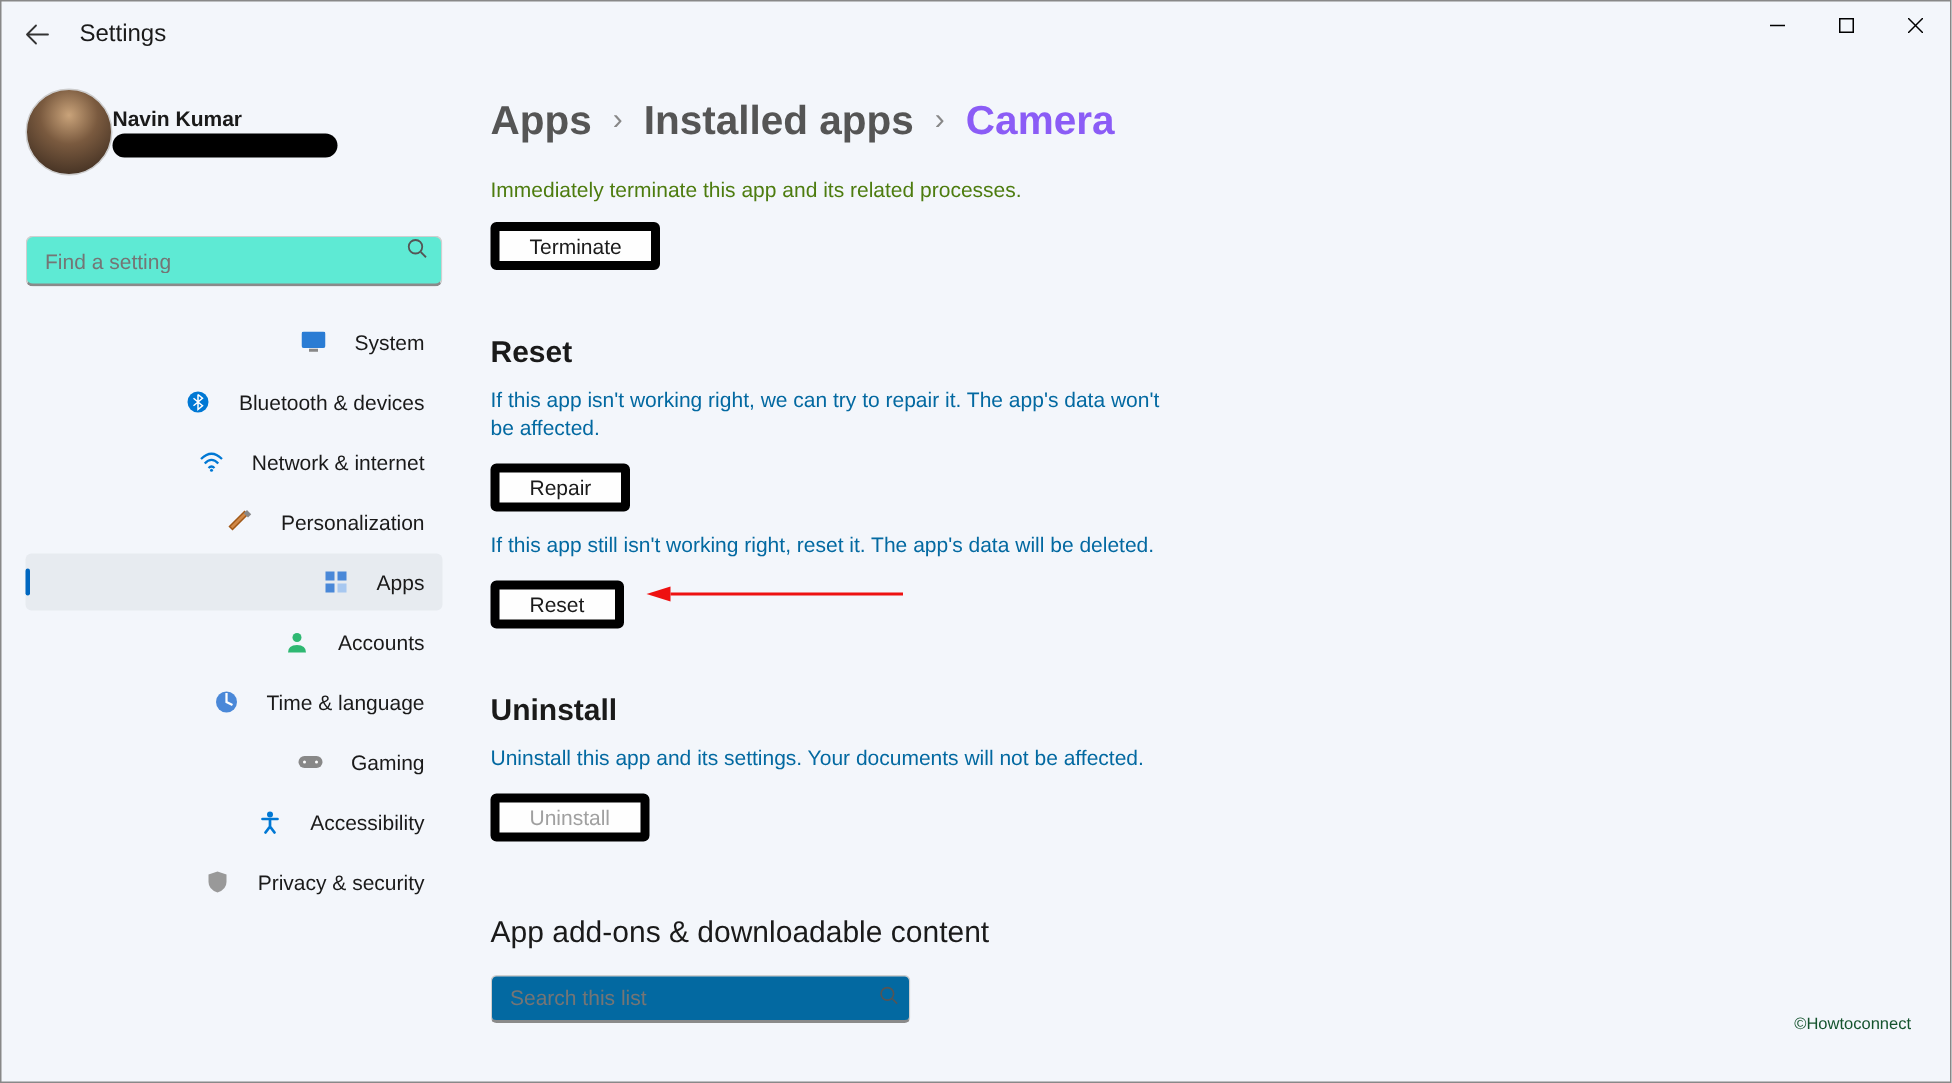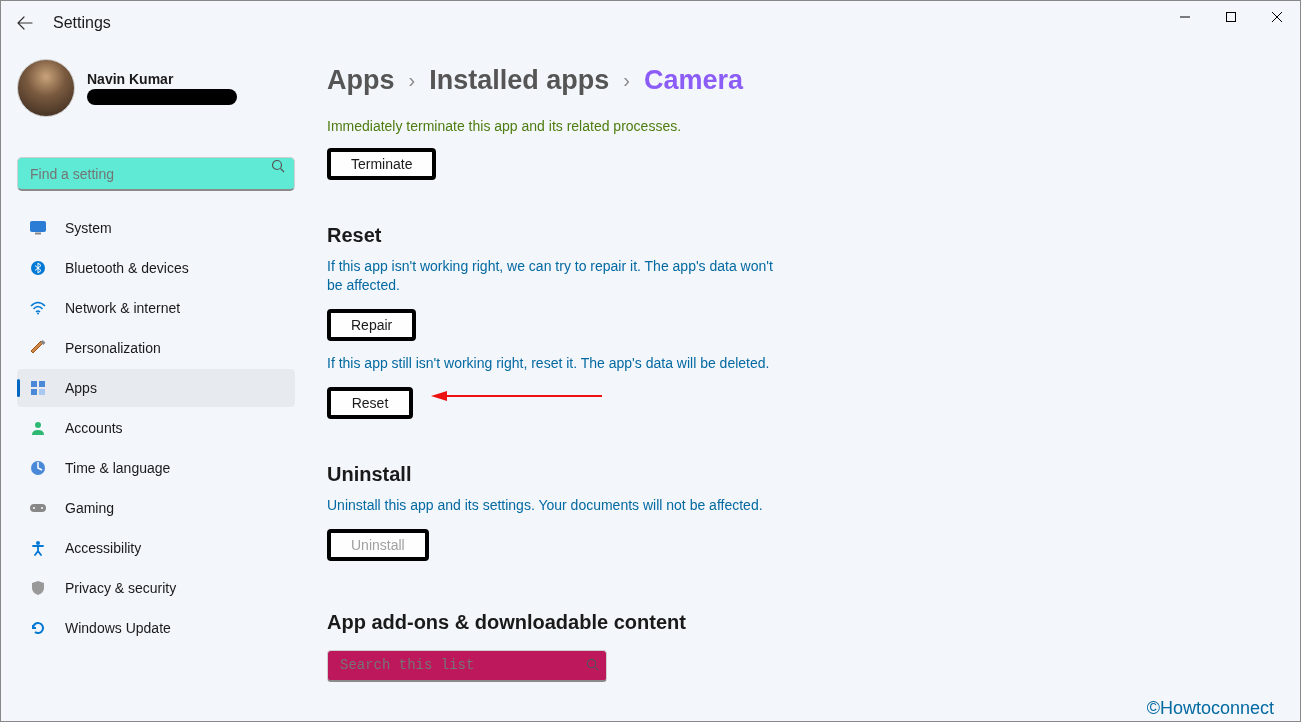--- a/index.html
+++ b/index.html
@@ -7,54 +7,54 @@
 
 
 .titlebar { height: 44px; display: flex; align-items: center; padding: 0 4px; }
 .back-btn { width: 40px; height: 40px; display: flex; align-items: center; justify-content: center; cursor: pointer; }
 .title-text { font-size: 16px; margin-left: 8px; color: #1a1a1a; }
 .window-controls { position: absolute; top: 0; right: 0; display: flex; }
 .win-ctrl { width: 46px; height: 32px; display: flex; align-items: center; justify-content: center; cursor: pointer; }
 
 
 .sidebar { position: absolute; left: 0; top: 44px; width: 300px; height: calc(100% - 44px); padding: 10px 0 0 16px; }
-.user-block { display: flex; align-items: center; gap: 12px; padding: 4px 0 12px 0; }
+.user-block { display: flex; align-items: center; padding: 4px 0 12px 0; }
 .avatar { width: 58px; height: 58px; border-radius: 50%; background: radial-gradient(circle at 50% 30%, #c9a37a 0%, #7a5a3f 40%, #32241a 100%); border: 1px solid #ccc; }
 .user-text { display: flex; flex-direction: column; }
 .user-name { font-size: 14px; font-weight: 600; color: #1a1a1a; }
 .user-email { width: 150px; height: 16px; background: #000; border-radius: 8px; margin-top: 2px; }
 .search-wrap { position: relative; width: 278px; margin: 16px 0 18px 0; }
 .search-input { width: 100%; height: 34px; border: 1px solid #cfcfcf; border-bottom: 2px solid #8a8a8a; border-radius: 5px; background: #5eead4; padding: 0 34px 0 12px; font-size: 14px; outline: none; margin-top: 12px; }
 .search-icon { position: absolute; right: 10px; top: 50%; transform: translateY(-50%); color: #555; }
 .nav { display: flex; flex-direction: column; gap: 2px; width: 278px; }
-.nav-item { display: flex; align-items: center; gap: 18px; height: 38px; padding: 0 12px; border-radius: 4px; cursor: pointer; font-size: 14px; color: #1a1a1a; position: relative; }
+.nav-item { display: flex; align-items: center; gap: 18px; height: 38px; padding: 0 12px; border-radius: 4px; cursor: pointer; font-size: 14px; color: #1a1a1a; position: relative; justify-content: flex-end; }
 .nav-item.active { background: #e7ebf0; }
 .nav-item.active::before { content: ""; position: absolute; left: 0; top: 10px; bottom: 10px; width: 3px; background: #0067c0; border-radius: 2px; }
 .nav-icon { width: 18px; height: 18px; display: inline-flex; align-items: center; justify-content: center; font-size: 15px; }
 
 
 .main { position: absolute; left: 320px; right: 0; top: 44px; bottom: 0; padding: 20px 30px 0 6px; overflow: hidden; }
 .crumb { display: flex; align-items: center; gap: 14px; font-size: 27px; font-weight: 600; color: #555; }
 .crumb a { color: #555; text-decoration: none; cursor: pointer; }
 .crumb .sep { color: #888; font-size: 20px; font-weight: 400; }
 .crumb .current { color: #8b5cf6; }
 .section-desc { font-size: 14px; color: #4d7c0f; margin-top: 22px; }
-.btn { display: inline-flex; align-items: center; justify-content: center; min-width: 86px; height: 32px; padding: 0 20px; background: #fefefe; border: 4px solid #000000; border-radius: 4px; font-size: 14px; color: #1a1a1a; cursor: pointer; margin-top: 14px; }
+.btn { display: inline-flex; align-items: center; justify-content: center; min-width: 86px; height: 32px; padding: 0 20px; background: #fefefe; border: 6px solid #000000; border-radius: 4px; font-size: 14px; color: #1a1a1a; cursor: pointer; margin-top: 14px; }
 .btn.disabled { color: #a0a0a0; cursor: default; }
 .section-h { font-size: 20px; font-weight: 600; color: #1a1a1a; margin-top: 44px; }
 .sub-desc { font-size: 14px; color: #0369a1; margin-top: 10px; max-width: 460px; line-height: 1.35; }
 .reset-row { position: relative; display: inline-block; }
 .arrow-annot { position: absolute; left: 100px; top: 50%; transform: translateY(-50%); pointer-events: none; }
 
-.addons-h { font-size: 20px; font-weight: 700; color: #1a1a1a; margin-top: 50px; }
+.addons-h { font-size: 20px; font-weight: 400; color: #1a1a1a; margin-top: 50px; }
 .list-search { position: relative; width: 280px; margin-top: 16px; }
-.list-search input { width: 100%; height: 32px; border: 1px solid #cfcfcf; border-bottom: 2px solid #8a8a8a; border-radius: 4px; background: #be185d; padding: 0 30px 0 12px; font-size: 14px; outline: none; font-family: Liberation Mono, monospace; }
+.list-search input { width: 100%; height: 32px; border: 1px solid #cfcfcf; border-bottom: 2px solid #8a8a8a; border-radius: 4px; background: #0369a1; padding: 0 30px 0 12px; font-size: 14px; outline: none; }
 .list-search .sicon { position: absolute; right: 8px; top: 50%; transform: translateY(-50%); color: #555; }
 
-.watermark { position: absolute; right: 26px; bottom: 2px; font-size: 18px; color: #0369a1; }
+.watermark { position: absolute; right: 26px; bottom: 32px; font-size: 11px; color: #14532d; }
 </style>
 </head>
 <body>
 
 <div class="titlebar">
   <div class="back-btn">
     <svg width="16" height="16" viewBox="0 0 16 16">
         <path d="M7 2 L1 8 L7 14 M1 8 H15" stroke="#333" stroke-width="1.2" fill="none" stroke-linecap="round" stroke-linejoin="round"></path>
       </svg>
   </div>
@@ -179,29 +179,20 @@
         </span>
         <span>Accessibility</span>
       </div>
     <div class="nav-item">
         <span class="nav-icon">
           <svg width="14" height="16">
             <path d="M7 1 L13 3 V8 Q13 13 7 15 Q1 13 1 8 V3 Z" fill="#999"></path>
           </svg>
         </span>
         <span>Privacy &amp; security</span>
-      </div>
-    <div class="nav-item">
-        <span class="nav-icon">
-          <svg width="16" height="16">
-            <path d="M3 8 A5 5 0 1 1 5 12" stroke="#0078d4" stroke-width="2" fill="none"></path>
-            <path d="M3 5 L3 8 L6 8" stroke="#0078d4" stroke-width="2" fill="none"></path>
-          </svg>
-        </span>
-        <span>Windows Update</span>
       </div>
   </div>
 </div>
 
 <div class="main">
   <div class="crumb">
     <a>Apps</a>
     <span class="sep">›</span>
     <a>Installed apps</a>
     <span class="sep">›</span>

